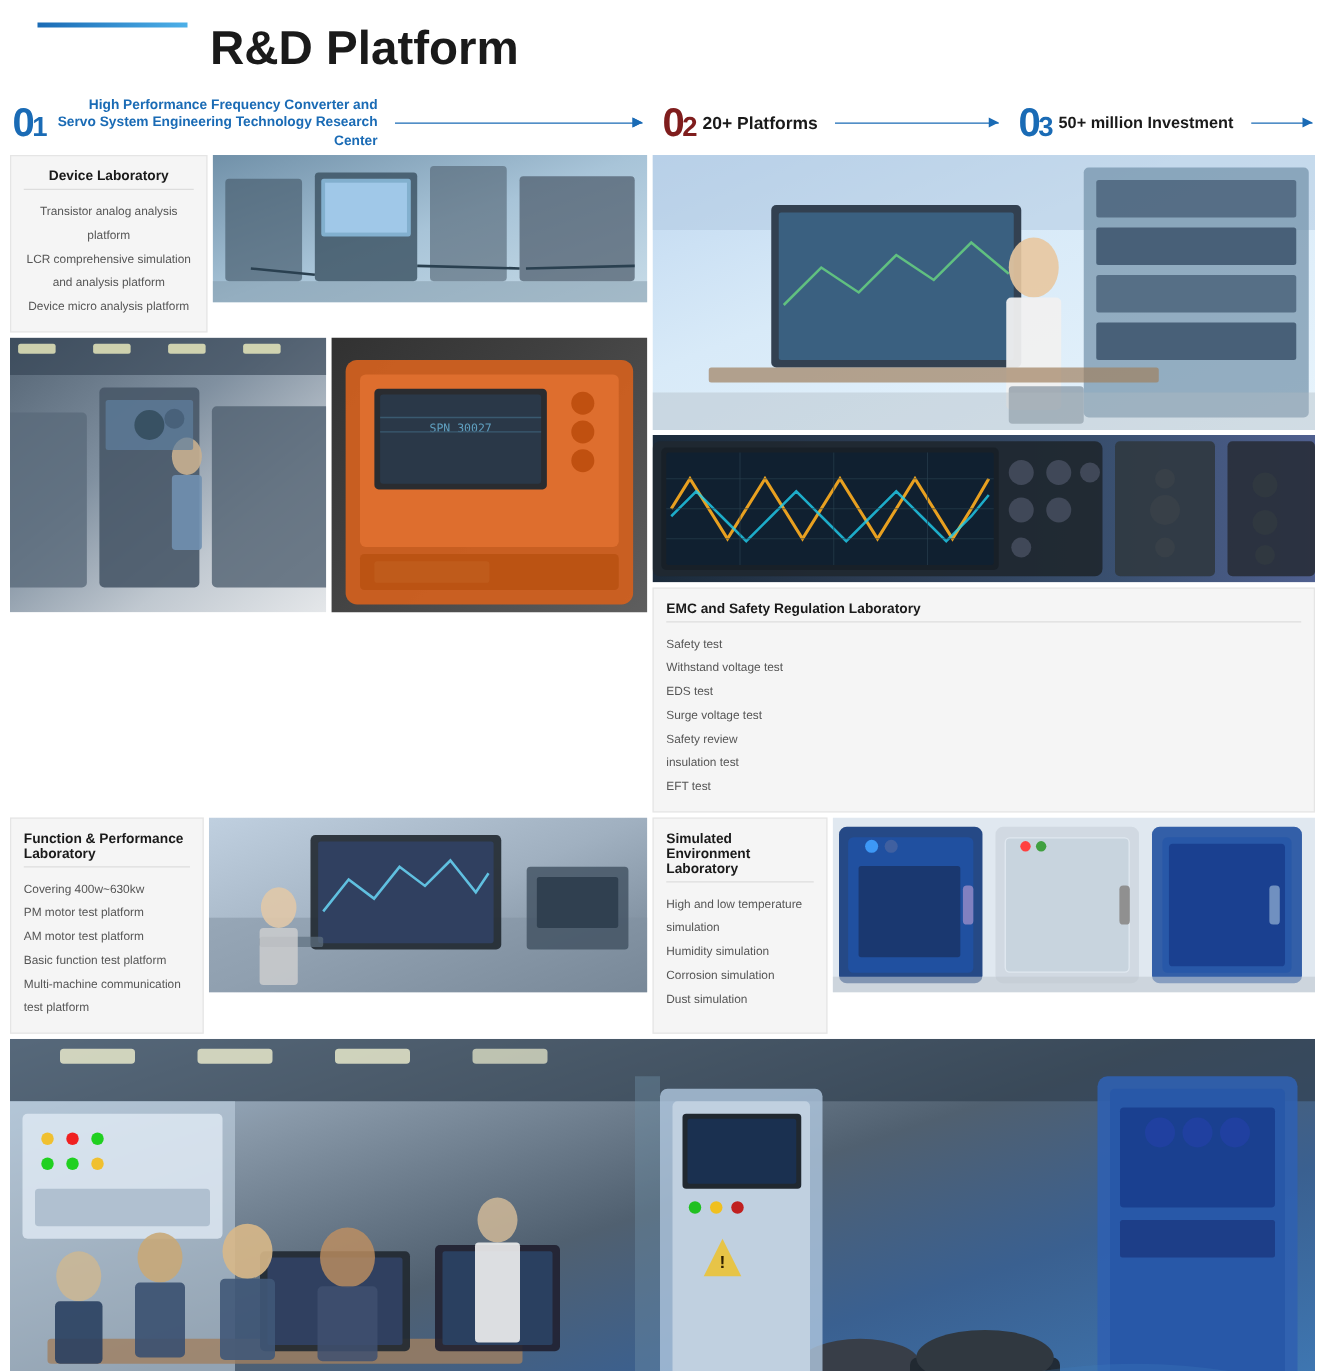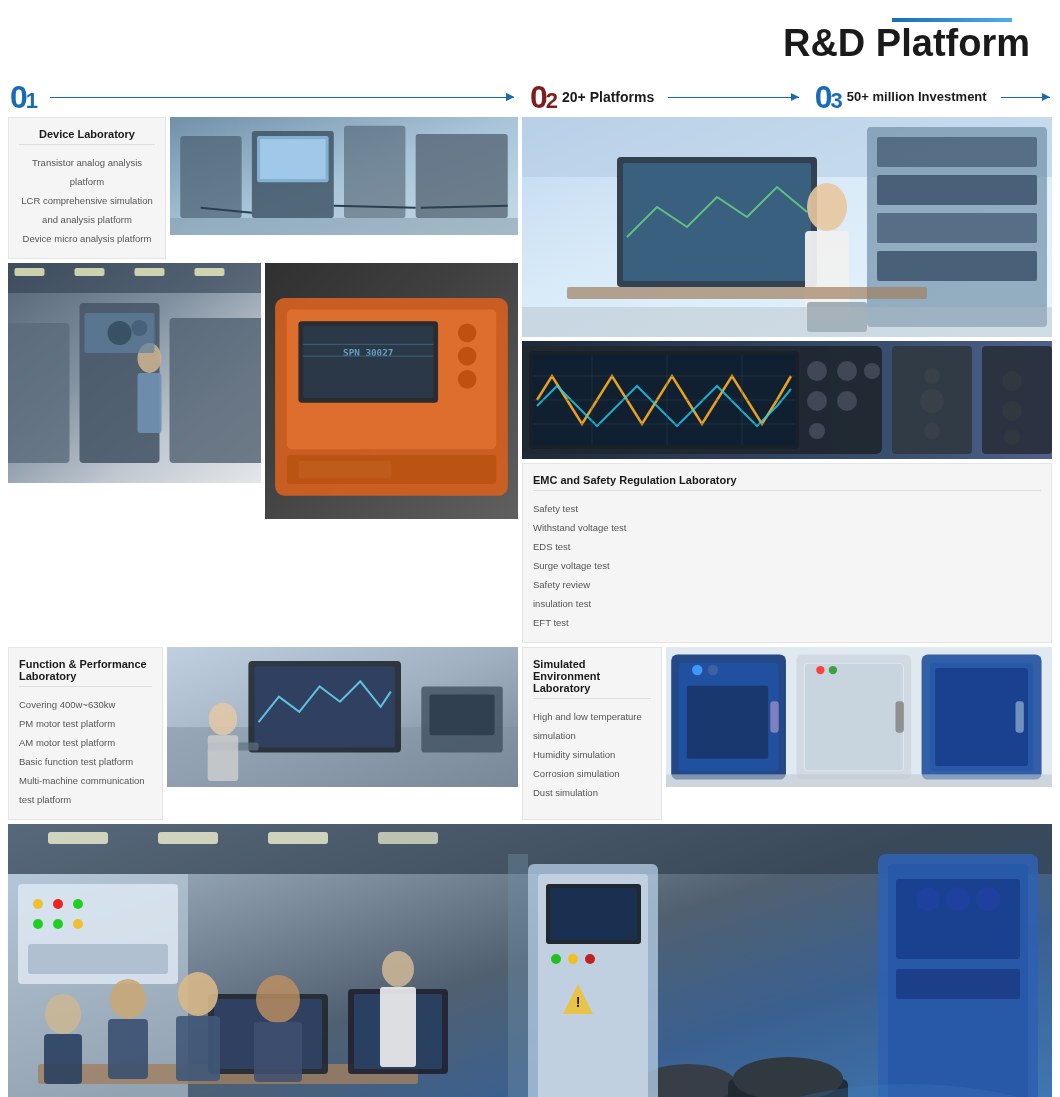--- a/index.html
+++ b/index.html
@@ -7,24 +7,23 @@
       font-family: Arial, sans-serif;
       background: #fff;
       width: 1060px;
       min-height: 1097px;
       overflow-x: hidden;
     }
 
     
     .page-header {
       display: flex;
-      align-items: flex-end;
+      align-items: flex-start;
       padding: 18px 30px 10px 30px;
       border-bottom: none;
-      flex-direction: column;
     }
     .header-line {
       width: 120px;
       height: 4px;
       background: linear-gradient(to right, #1a6bb5, #4db0e8);
       margin-right: 18px;
       flex-shrink: 0;
     }
     .page-title {
       font-size: 38px;
@@ -168,20 +167,21 @@
 <body>
 
 <div class="page-header">
   <div class="header-line"></div>
   <h1 class="page-title">R&amp;D Platform</h1>
 </div>
 
 <div class="section-labels" style="padding: 6px 10px 4px 10px;">
   <div class="section-label" style="flex:1.5;">
     <span class="num" style="font-size:32px;font-weight:900;color:#1a6bb5;letter-spacing:-2px;">0<span style="font-size:22px;">1</span></span>
+    <span class="label-text" style="font-size:11px;font-weight:bold;color:#1a6bb5;max-width:260px;">High Performance Frequency Converter and Servo System Engineering Technology Research Center</span>
     <div class="arrow-line" style="flex:1;height:1px;background:#1a6bb5;margin-left:8px;position:relative;">
       <div style="position:absolute;right:0;top:-4px;border-left:8px solid #1a6bb5;border-top:4px solid transparent;border-bottom:4px solid transparent;"></div>
     </div>
   </div>
   <div class="section-label" style="flex:0.8;padding-left:16px;">
     <span class="num" style="font-size:32px;font-weight:900;color:#7f1d1d;letter-spacing:-2px;">0<span style="font-size:22px;">2</span></span>
     <span class="label-text" style="font-size:14px;font-weight:bold;color:#1a1a1a;">20+ Platforms</span>
     <div style="flex:1;height:1px;background:#1a6bb5;margin-left:8px;position:relative;">
       <div style="position:absolute;right:0;top:-4px;border-left:8px solid #1a6bb5;border-top:4px solid transparent;border-bottom:4px solid transparent;"></div>
     </div>
@@ -263,21 +263,21 @@
             <rect x="175" y="55" width="95" height="145" rx="4" fill="#506070" opacity="0.8"></rect>
 
             <ellipse cx="155" cy="95" rx="12" ry="15" fill="#c8b090" opacity="0.9"></ellipse>
             <rect x="143" y="110" width="24" height="60" rx="3" fill="#7090b0" opacity="0.9"></rect>
 
             <rect x="90" y="50" width="70" height="40" rx="2" fill="#6080a0" opacity="0.7"></rect>
             <circle cx="125" cy="70" r="12" fill="#304858" opacity="0.8"></circle>
             <circle cx="145" cy="65" r="8" fill="#405870" opacity="0.7"></circle>
           </svg>
         </div>
-        <div style="flex:1;height:256px;overflow:hidden;font-weight:bold;">
+        <div style="flex:1;height:220px;overflow:hidden;">
           <svg class="scene-svg" viewBox="0 0 220 220" preserveAspectRatio="xMidYMid slice">
             <defs>
               <linearGradient id="gorg" x1="0" y1="0" x2="1" y2="1">
                 <stop offset="0%" stop-color="#303030"></stop>
                 <stop offset="40%" stop-color="#404040"></stop>
                 <stop offset="100%" stop-color="#606060"></stop>
               </linearGradient>
             </defs>
             <rect width="220" height="220" fill="url(#gorg)"></rect>
 

